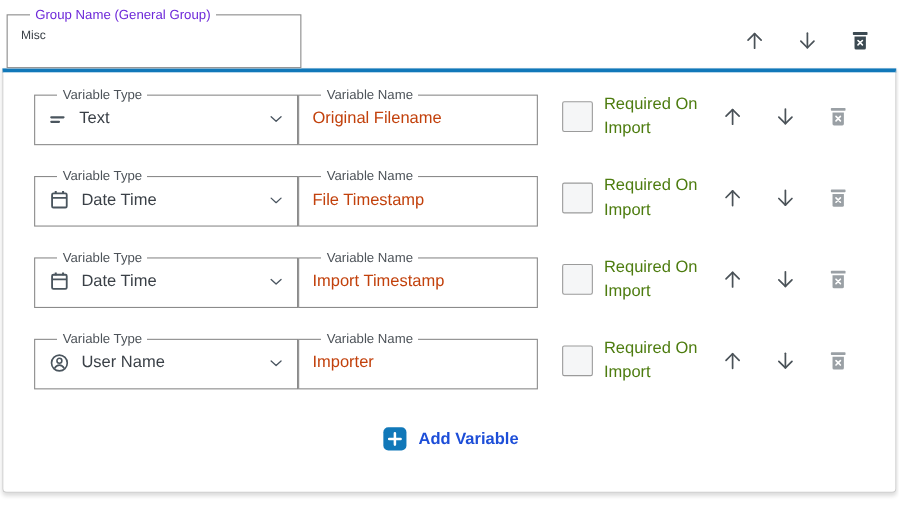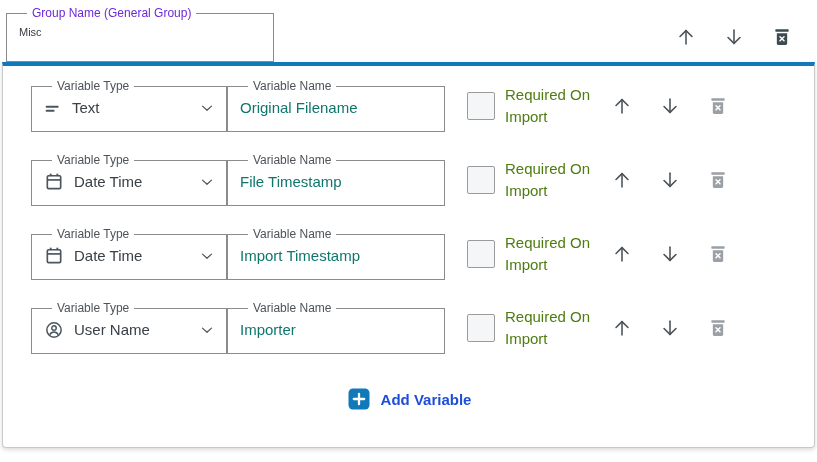--- a/index.html
+++ b/index.html
@@ -27,25 +27,25 @@
     background:#fff; border:1px solid #c9c9c9; border-top:4px solid #1178b9;
     border-radius:0 0 4px 4px; box-shadow:0 2px 4px rgba(0,0,0,0.14);
     padding:13px 0 0 28px;
   }
 
   
   .var-row { display:flex; align-items:center; height:53px; margin-bottom:21px; }
   fieldset.field { border:1px solid #8b8b8b; background:#fff; height:52px; padding:0 10px 0 12px; }
   fieldset.field legend { font-size:12px; line-height:13px; color:#4d5359; padding:0 5px; margin-left:8px; }
   .field-content { display:flex; align-items:center; height:30px; }
-  .type-field { width:196px; cursor:pointer; }
+  .type-field { width:240px; cursor:pointer; }
   .type-field .field-content { gap:10px; }
   .type-value { font-size:15px; color:#3a4047; flex:1 1 auto; }
   .name-field { width:218px; border-color:#9f9f9f; background:#f5f6f7; }
-  .name-value { font-size:15px; color:#0f766e; }
+  .name-value { font-size:15px; color:#c2410c; }
   .req-checkbox {
     appearance:none; -webkit-appearance:none; width:28px; height:28px;
     border:1px solid #9b9b9b; border-radius:2px; background:#f5f6f7;
     margin-left:22px; cursor:pointer; flex:0 0 auto;
   }
   .req-label { width:92px; margin-left:10px; font-size:15px; line-height:22px; color:#4d7c0f; }
   .row-actions { display:flex; align-items:center; gap:26px; margin-left:14px; }
 
   
   .add-variable {

